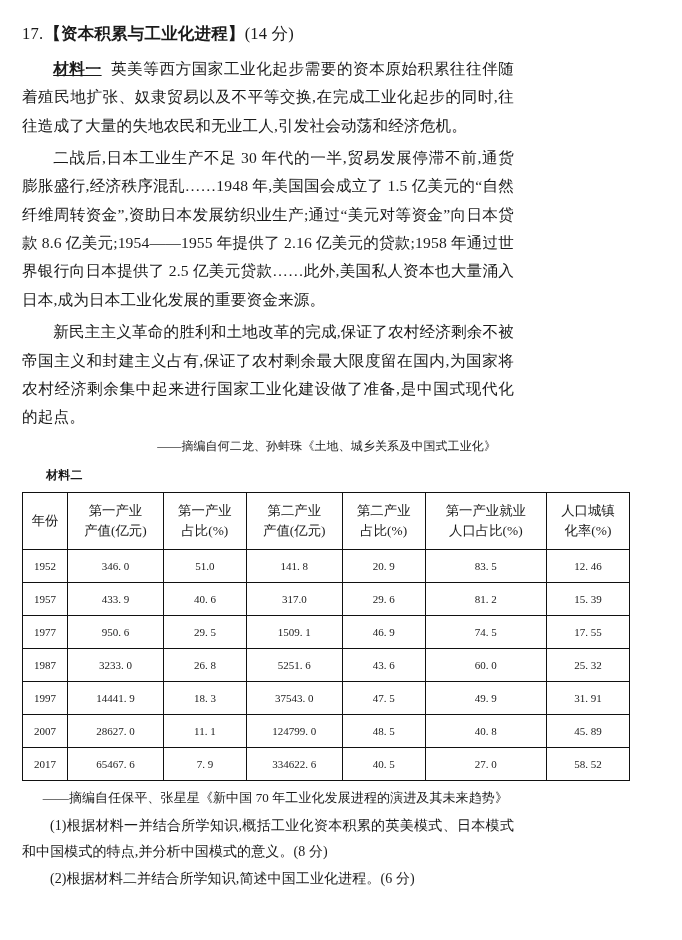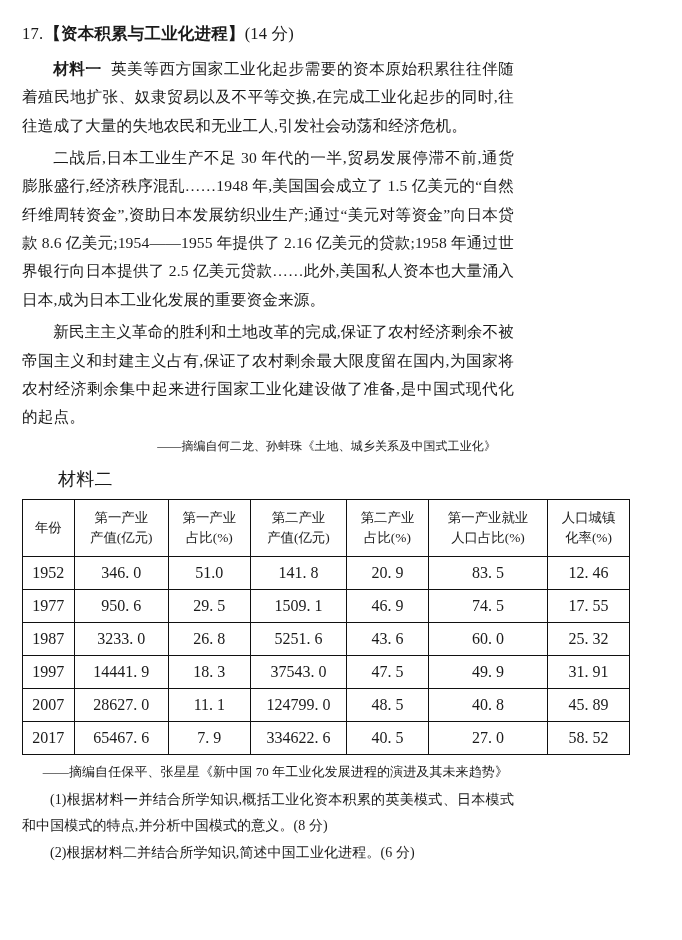--- a/index.html
+++ b/index.html
@@ -35,31 +35,32 @@
     line-height: 1.82;
     text-align: justify;
     text-justify: inter-ideograph;
     margin: 0 0 4px 0;
     text-indent: 2em;
     letter-spacing: 0.15px;
   }
   .para .lead {
     font-weight: bold;
     margin-right: 0.6em;
+    text-decoration: underline;
   }
   .source {
     font-size: 12px;
     line-height: 1.8;
     text-align: right;
     margin: 2px 18px 6px 0;
     letter-spacing: 0.1px;
   }
   .mat-two {
-    font-size: 18px;
-    font-weight: normal;
+    font-size: 12px;
+    font-weight: bold;
     margin: 10px 0 8px 0;
     text-indent: 2em;
     letter-spacing: 0.2px;
   }
   table.data {
     border-collapse: collapse;
     margin: 0 auto 6px auto;
     width: 608px;
     font-size: 13.2px;
     font-family: Liberation Serif, serif;
@@ -73,21 +74,21 @@
   }
   table.data thead th {
     font-weight: normal;
     height: 50px;
     font-size: 13.4px;
   }
   table.data thead th .l1 { display: block; }
   table.data thead th .l2 { display: block; text-align: center; }
   table.data tbody td {
     height: 26px;
-    font-size: 16px;
+    font-size: 11px;
   }
   .source2 {
     font-size: 13px;
     line-height: 1.7;
     text-align: right;
     margin: 6px 6px 4px 0;
     letter-spacing: 0.1px;
   }
   .sub-q {
     font-size: 14px;
@@ -156,20 +157,29 @@
       <tr>
         <td>1952</td>
         <td>346. 0</td>
         <td>51.0</td>
         <td>141. 8</td>
         <td>20. 9</td>
         <td>83. 5</td>
         <td>12. 46</td>
       </tr>
       <tr>
+        <td>1957</td>
+        <td>433. 9</td>
+        <td>40. 6</td>
+        <td>317.0</td>
+        <td>29. 6</td>
+        <td>81. 2</td>
+        <td>15. 39</td>
+      </tr>
+      <tr>
         <td>1977</td>
         <td>950. 6</td>
         <td>29. 5</td>
         <td>1509. 1</td>
         <td>46. 9</td>
         <td>74. 5</td>
         <td>17. 55</td>
       </tr>
       <tr>
         <td>1987</td>

